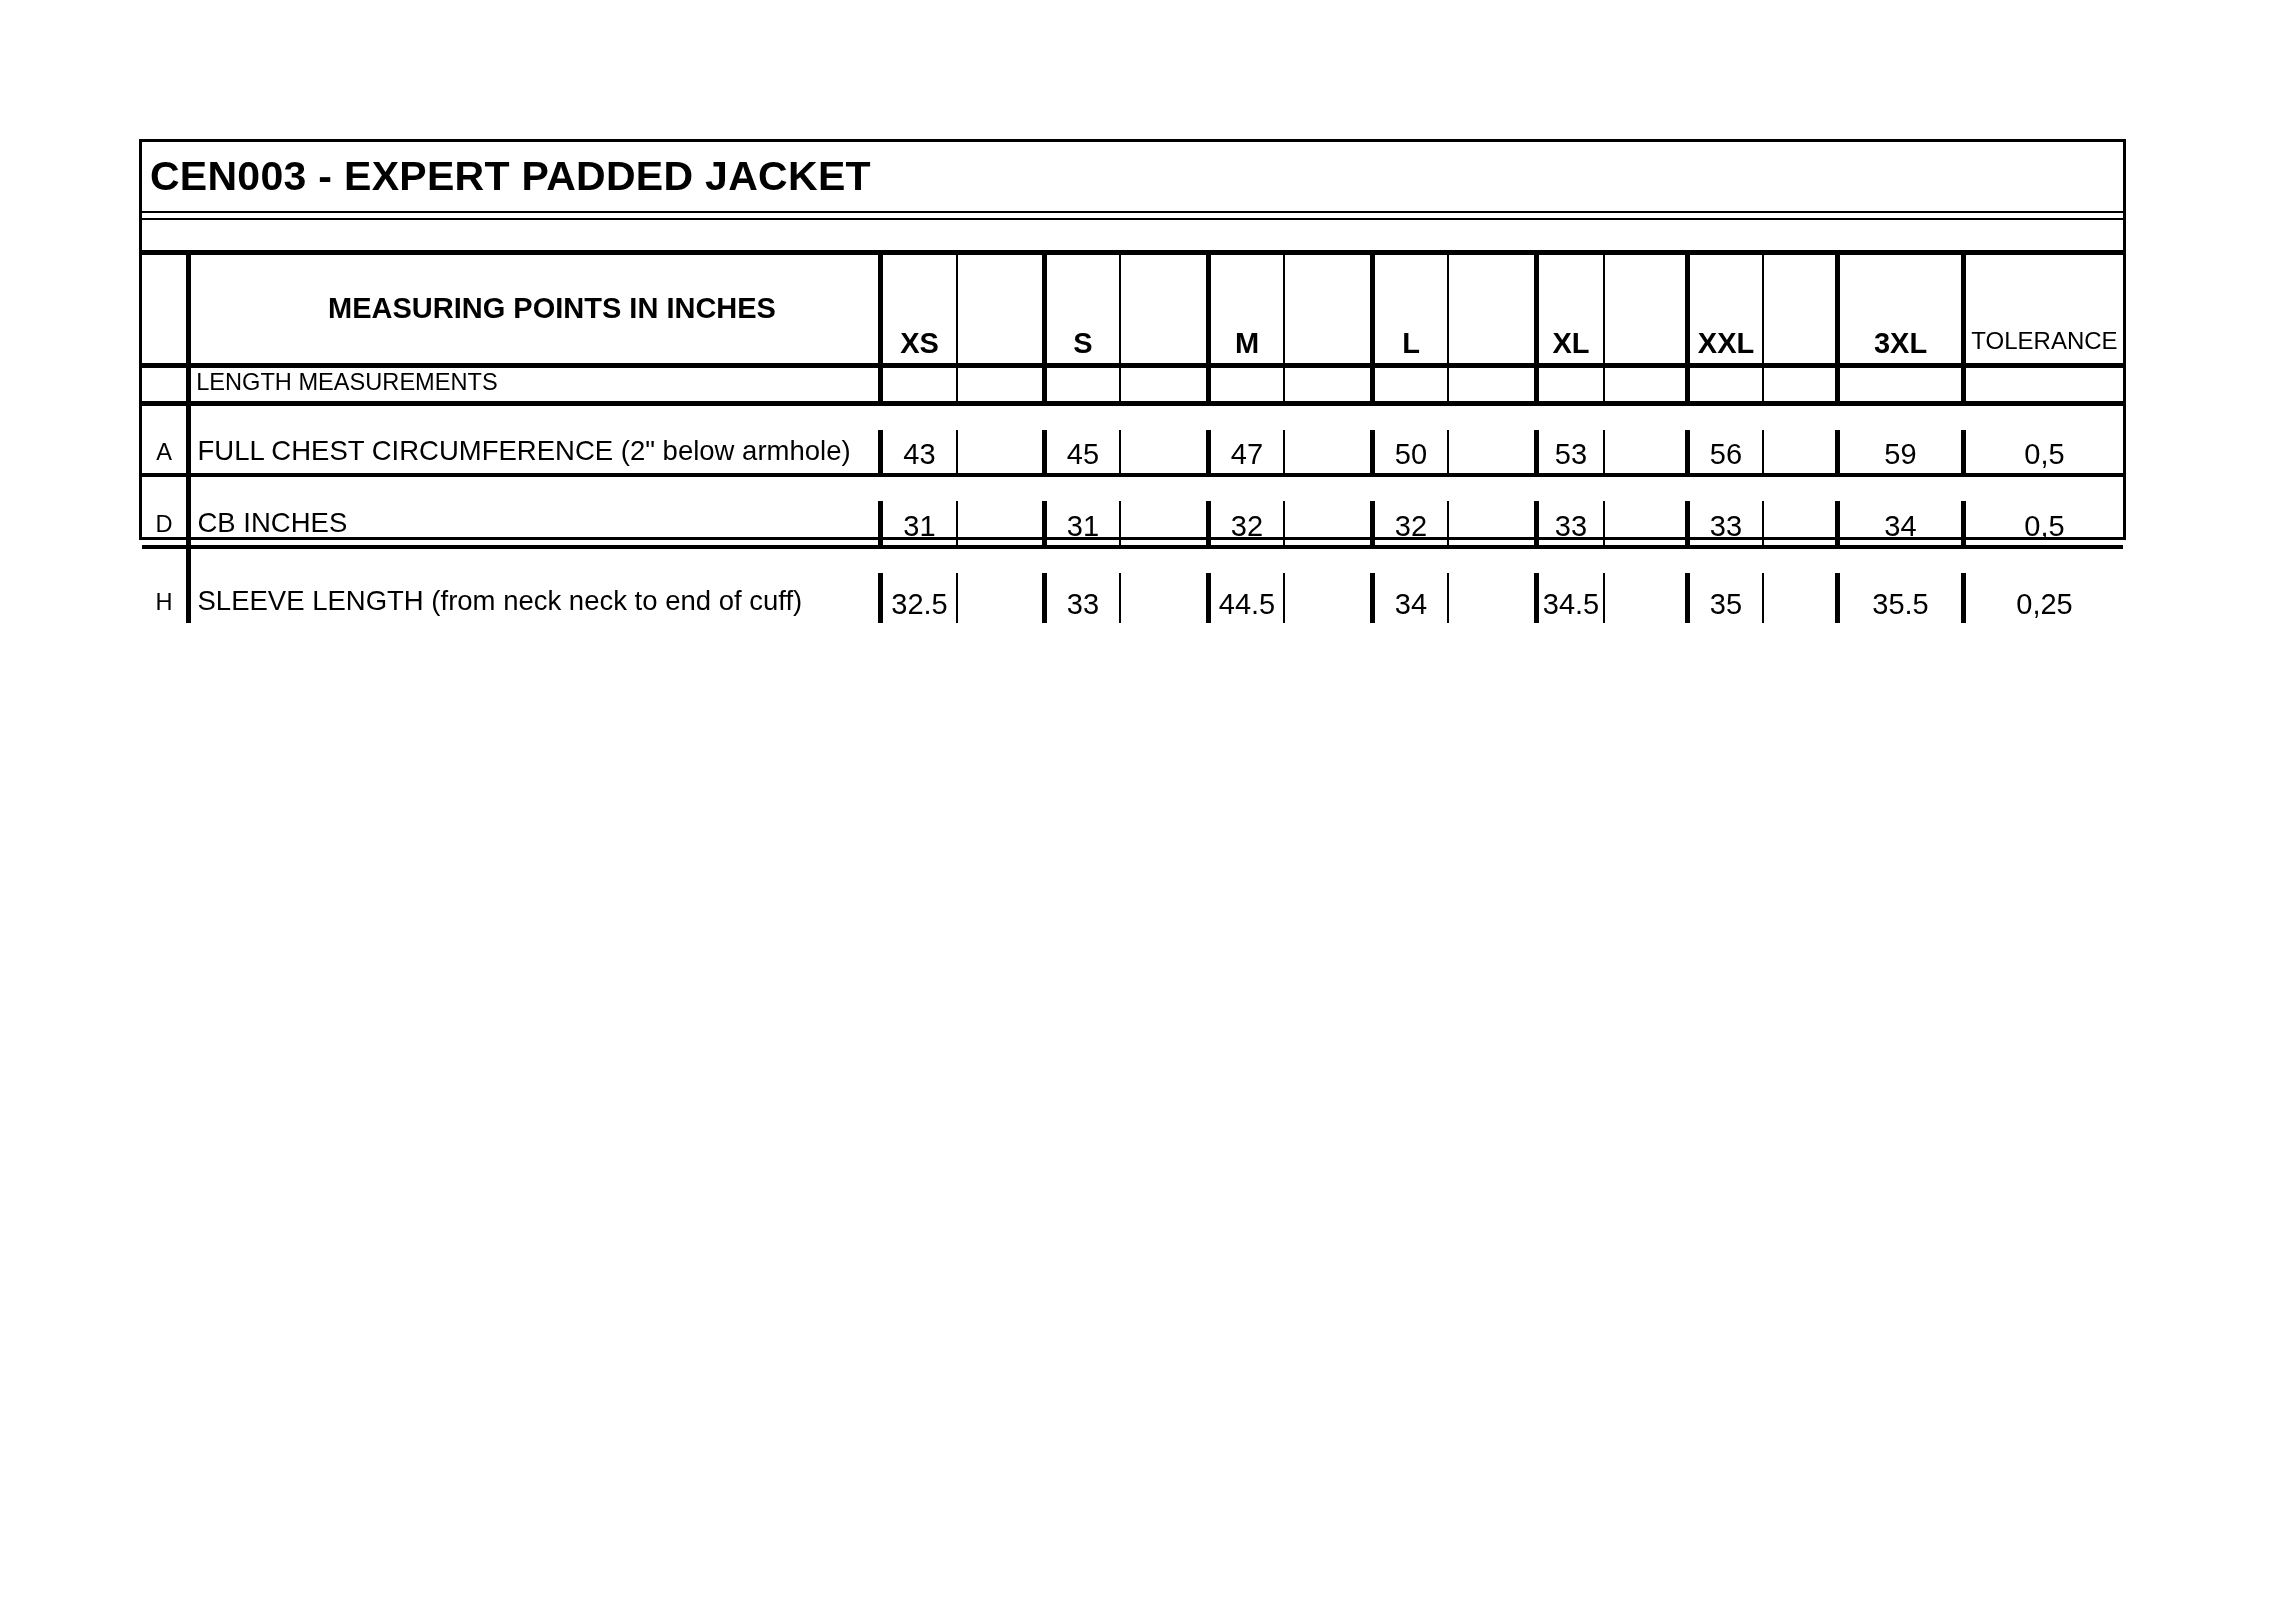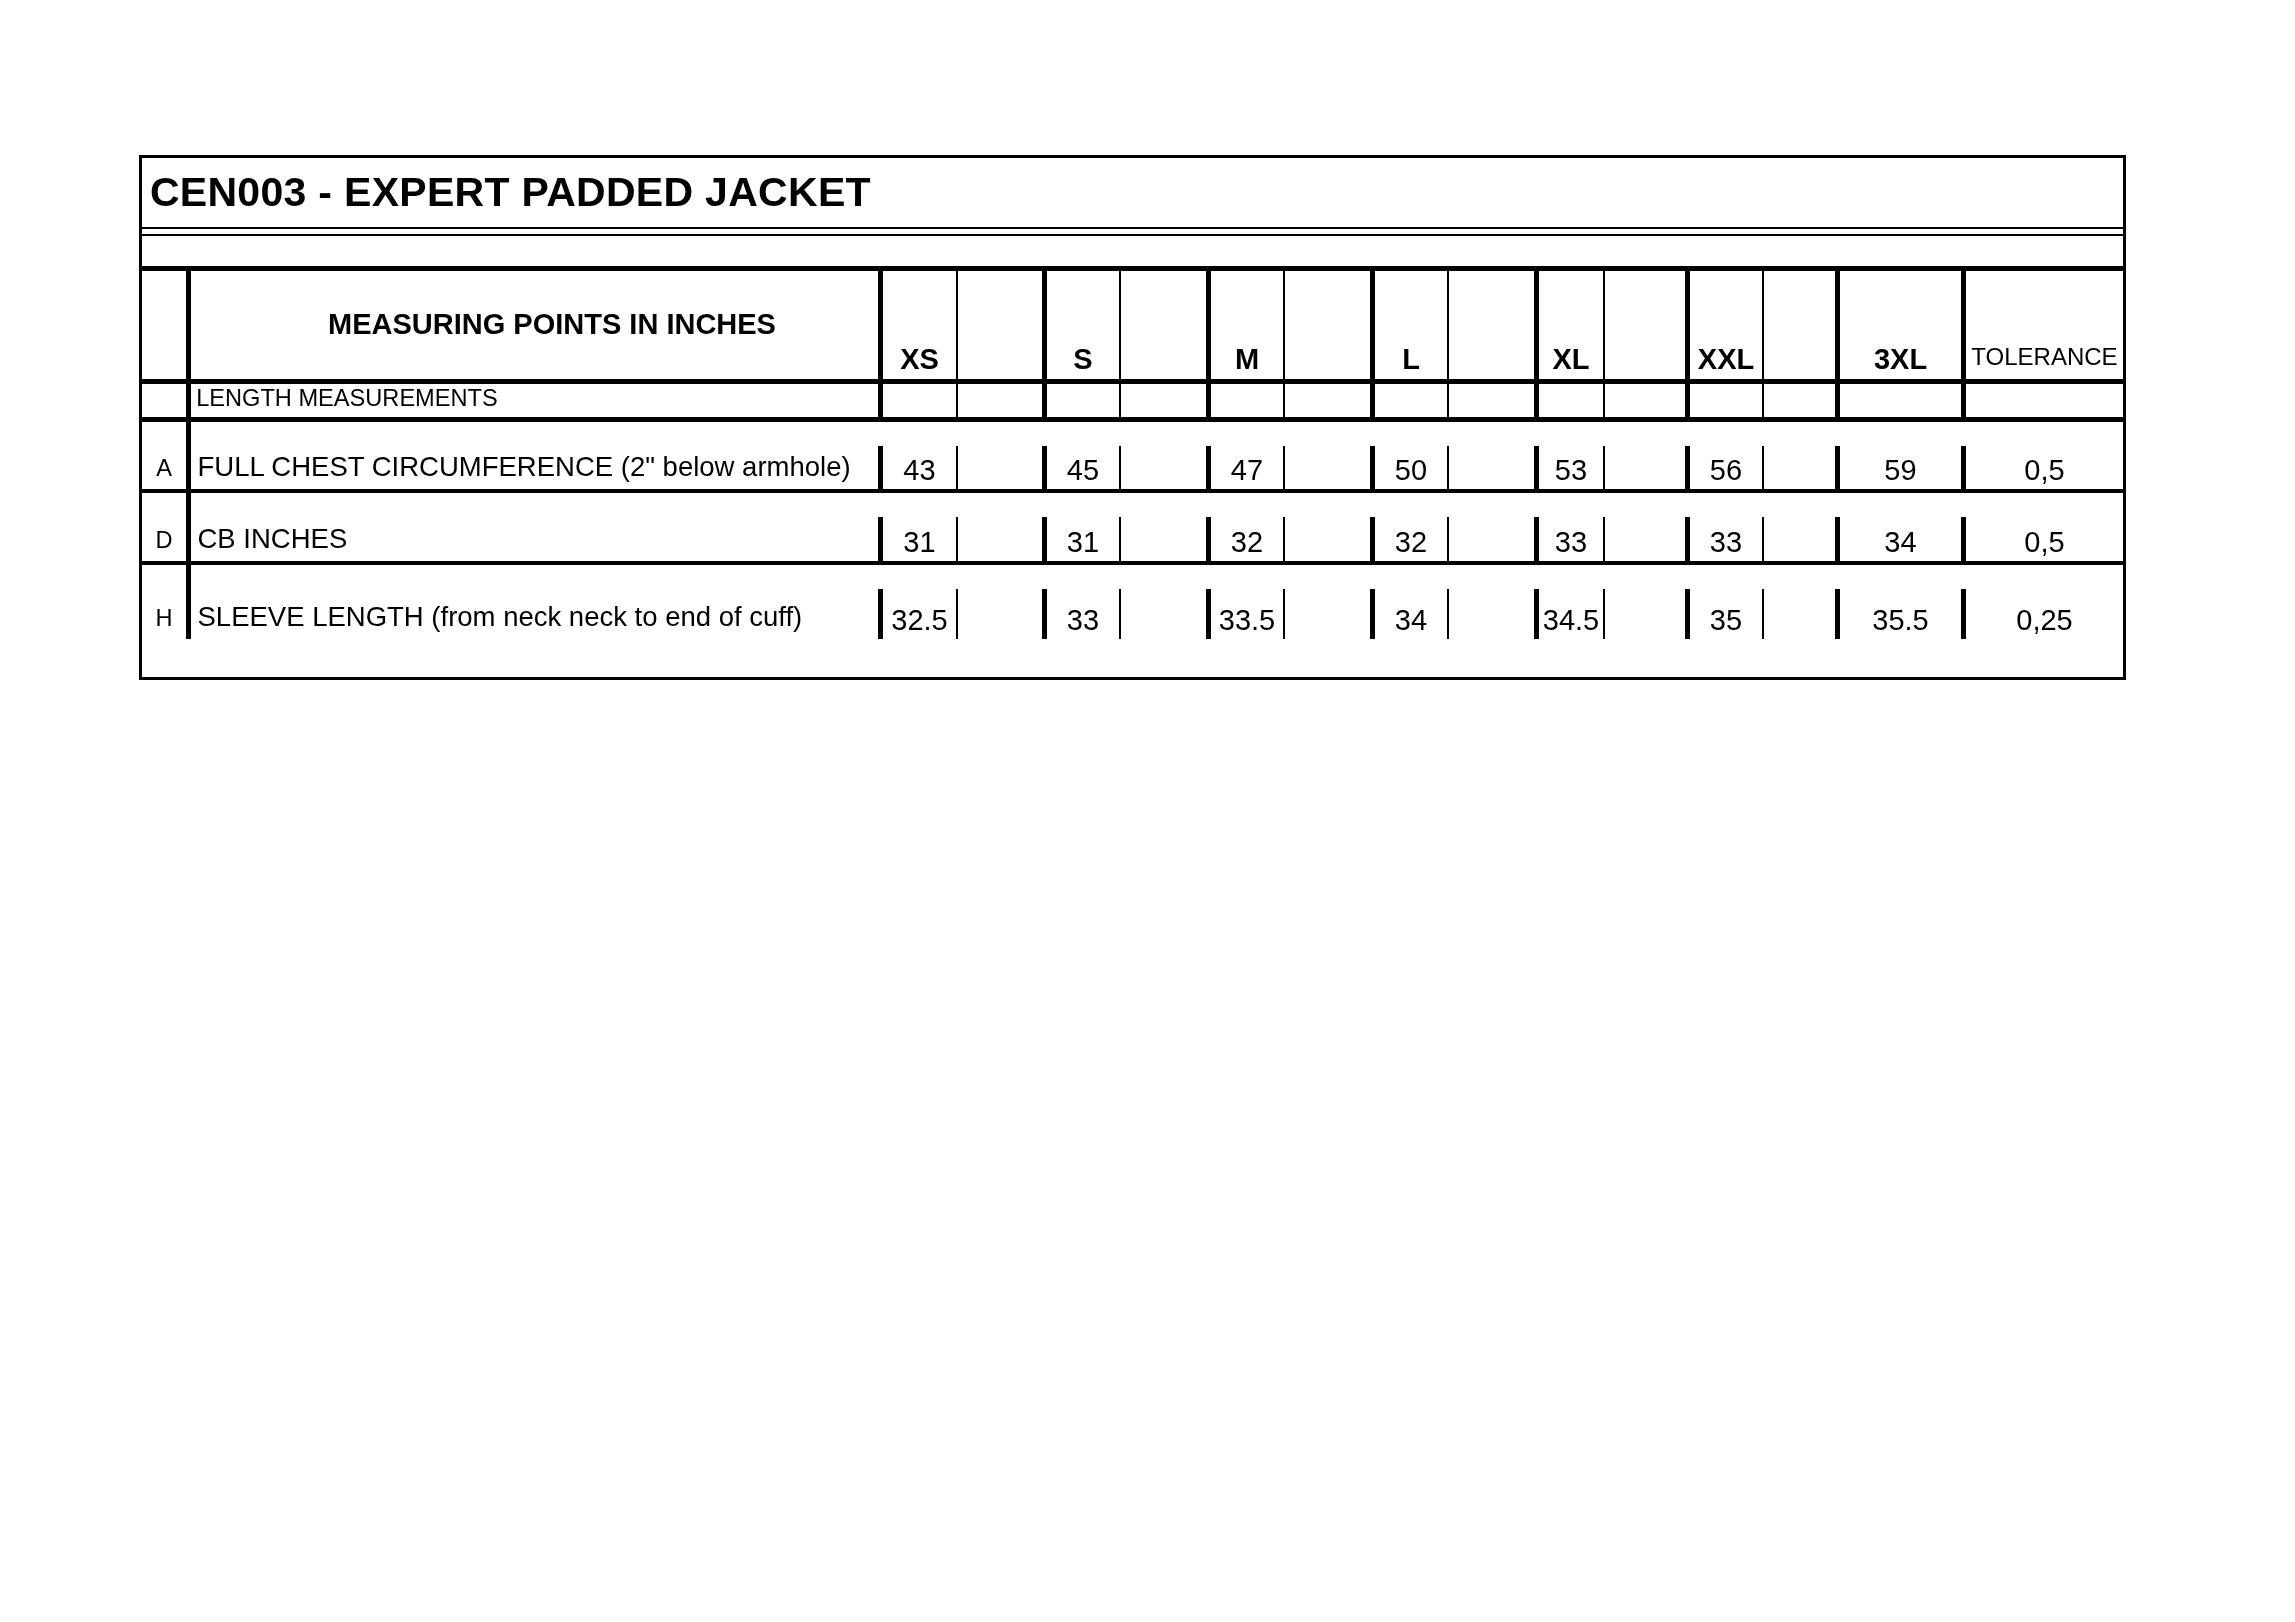--- a/index.html
+++ b/index.html
@@ -4,22 +4,22 @@
 <style>
   * { box-sizing: border-box; margin: 0; padding: 0; }
   html, body {
     width: 2295px; height: 1623px;
     background: #ffffff;
     font-family: "Liberation Sans", sans-serif;
     color: #000000;
   }
   #sheet {
     position: absolute;
-    left: 139px; top: 155px;
-    width: 1987px; height: 525px;
+    left: 139px; top: 139px;
+    width: 1987px; height: 401px;
     border: 3.3px solid #000;
     background: #fff;
   }
   
   .grid {
     display: grid;
     grid-template-columns: 49px 687px 80px 84px 79px 85px 79px 85px 79px 85px 71px 80px 79px 71px 126px 162px;
   }
   .r-title   { height: 69px; display: flex; align-items: center; padding-left: 7.9px; }
   .r-dbl     { height: 8.5px;  border-top: 2.6px solid #000; border-bottom: 2.6px solid #000; }
@@ -141,21 +141,21 @@
     <div class="cell tol val">0,5</div>
   </div>
 
   <div class="grid r-data-h">
     <div class="cell letter-col row-letter">H</div>
     <div class="cell row-name">SLEEVE LENGTH (from neck neck to end of cuff)</div>
     <div class="cell sz val">32.5</div>
     <div class="cell"></div>
     <div class="cell sz val">33</div>
     <div class="cell"></div>
-    <div class="cell sz val">33.5</div>
+    <div class="cell sz val">44.5</div>
     <div class="cell"></div>
     <div class="cell sz val">34</div>
     <div class="cell"></div>
     <div class="cell sz val">34.5</div>
     <div class="cell"></div>
     <div class="cell sz val">35</div>
     <div class="cell"></div>
     <div class="cell sz3 val">35.5</div>
     <div class="cell tol val">0,25</div>
   </div>

